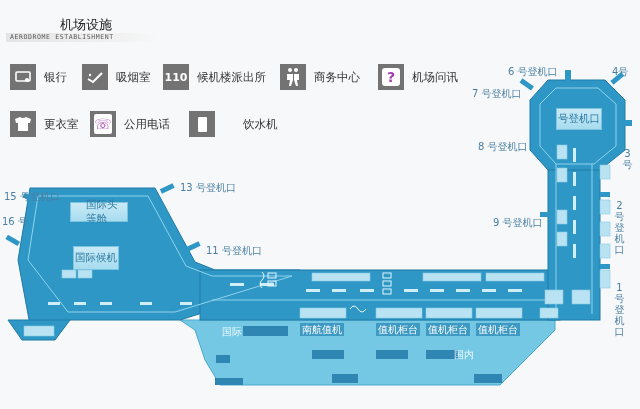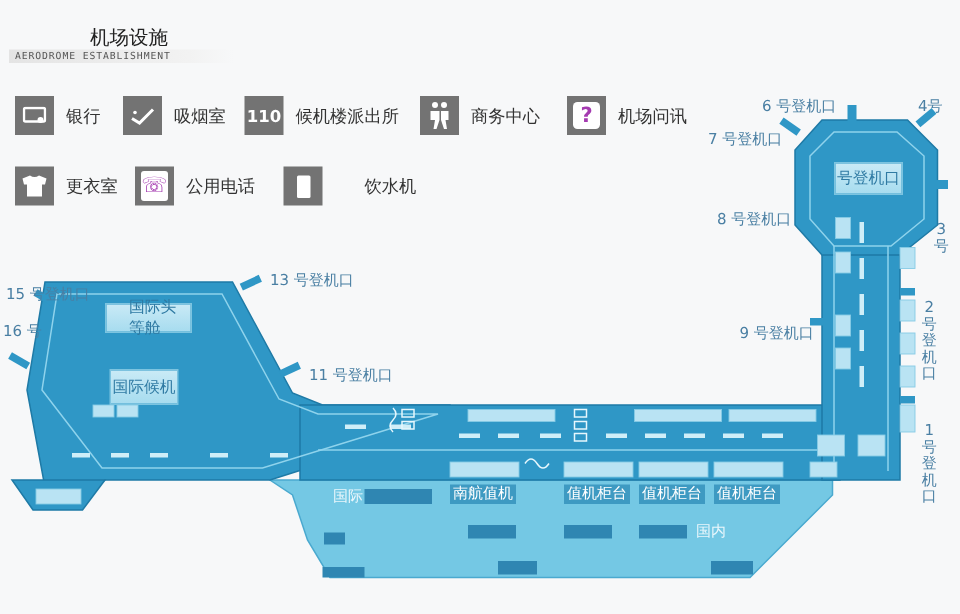--- a/index.html
+++ b/index.html
@@ -208,13 +208,13 @@
 
 <div class="area" style="left:70px;top:202px;width:58px;height:20px;padding-left:15px;">国际头等舱</div>
 <div class="area" style="left:73px;top:246px;width:46px;height:24px;">国际候机</div>
 <div class="area" style="left:556px;top:108px;width:46px;height:22px;">号登机口</div>
 
 <div class="hall plain" style="left:220px;top:325px;">国际</div>
 <div class="hall" style="left:300px;top:323px;">南航值机</div>
 <div class="hall" style="left:376px;top:323px;">值机柜台</div>
 <div class="hall" style="left:426px;top:323px;">值机柜台</div>
 <div class="hall" style="left:476px;top:323px;">值机柜台</div>
-<div class="hall plain" style="left:462px;top:348px;">国内</div>
+<div class="hall plain" style="left:452px;top:348px;">国内</div>
 
 </body></html>

